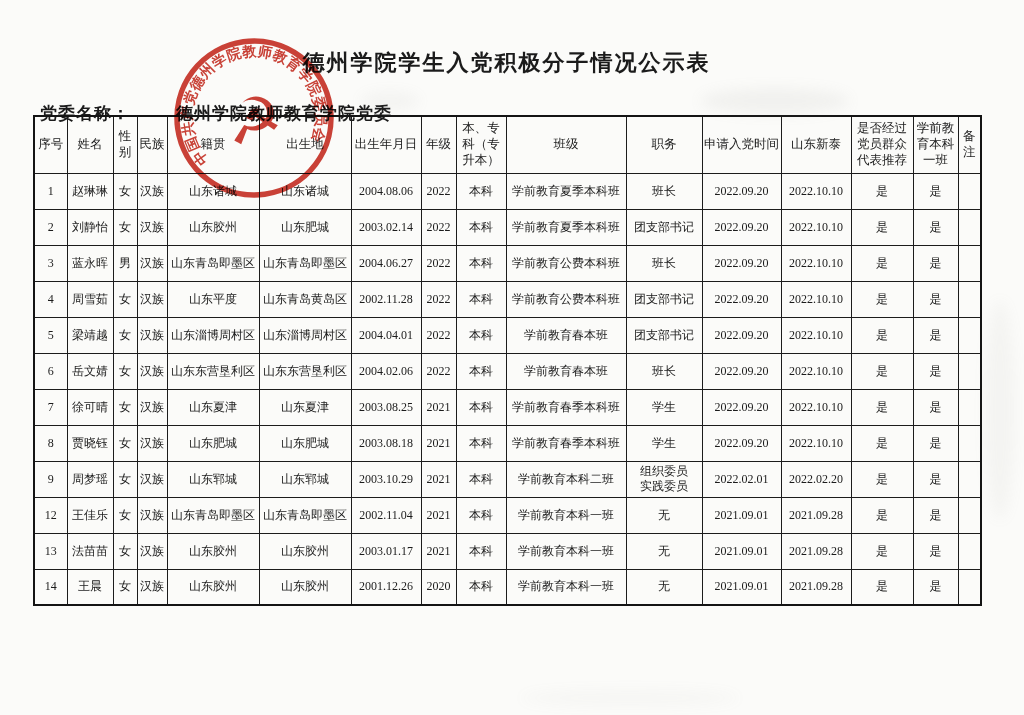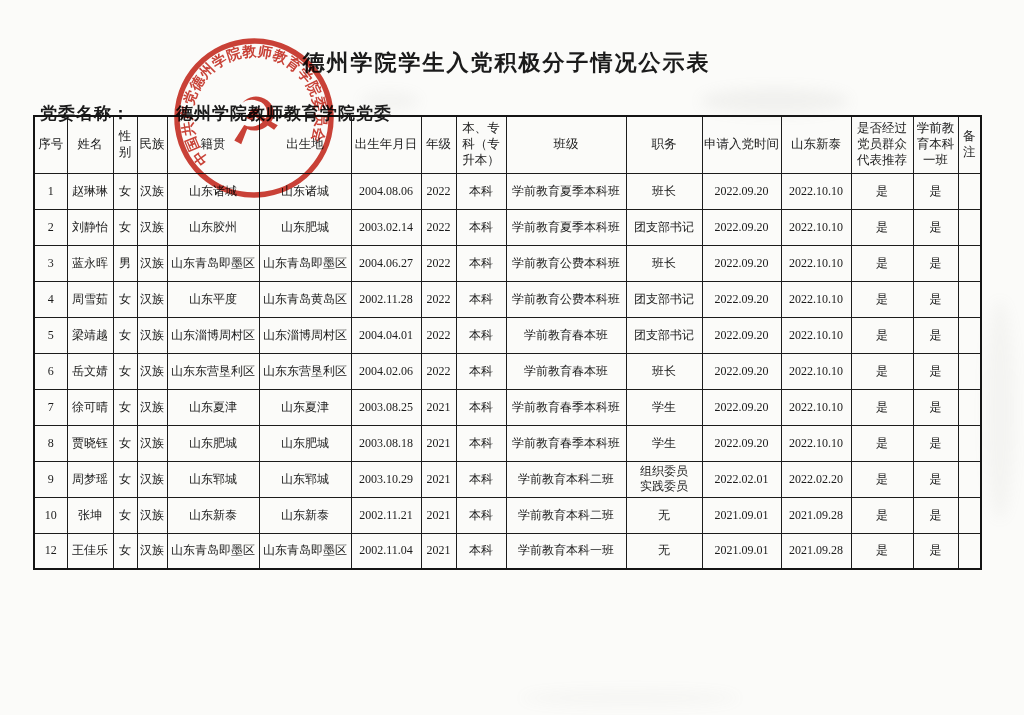--- a/index.html
+++ b/index.html
@@ -252,46 +252,64 @@
           <td>学前教育本科二班</td>
           <td>组织委员
 实践委员</td>
           <td class="num">2022.02.01</td>
           <td class="num">2022.02.20</td>
           <td>是</td>
           <td>是</td>
           <td></td>
         </tr>
         <tr>
-          <td class="num">10</td>
-          <td>张坤</td>
-          <td>女</td>
-          <td>汉族</td>
-          <td>山东新泰</td>
-          <td>山东新泰</td>
-          <td class="num">2002.11.21</td>
-          <td class="num">2021</td>
-          <td>本科</td>
-          <td>学前教育本科二班</td>
+          <td class="num">12</td>
+          <td>王佳乐</td>
+          <td>女</td>
+          <td>汉族</td>
+          <td>山东青岛即墨区</td>
+          <td>山东青岛即墨区</td>
+          <td class="num">2002.11.04</td>
+          <td class="num">2021</td>
+          <td>本科</td>
+          <td>学前教育本科一班</td>
           <td>无</td>
           <td class="num">2021.09.01</td>
           <td class="num">2021.09.28</td>
           <td>是</td>
           <td>是</td>
           <td></td>
         </tr>
         <tr>
-          <td class="num">12</td>
-          <td>王佳乐</td>
-          <td>女</td>
-          <td>汉族</td>
-          <td>山东青岛即墨区</td>
-          <td>山东青岛即墨区</td>
-          <td class="num">2002.11.04</td>
-          <td class="num">2021</td>
+          <td class="num">13</td>
+          <td>法苗苗</td>
+          <td>女</td>
+          <td>汉族</td>
+          <td>山东胶州</td>
+          <td>山东胶州</td>
+          <td class="num">2003.01.17</td>
+          <td class="num">2021</td>
+          <td>本科</td>
+          <td>学前教育本科一班</td>
+          <td>无</td>
+          <td class="num">2021.09.01</td>
+          <td class="num">2021.09.28</td>
+          <td>是</td>
+          <td>是</td>
+          <td></td>
+        </tr>
+        <tr>
+          <td class="num">14</td>
+          <td>王晨</td>
+          <td>女</td>
+          <td>汉族</td>
+          <td>山东胶州</td>
+          <td>山东胶州</td>
+          <td class="num">2001.12.26</td>
+          <td class="num">2020</td>
           <td>本科</td>
           <td>学前教育本科一班</td>
           <td>无</td>
           <td class="num">2021.09.01</td>
           <td class="num">2021.09.28</td>
           <td>是</td>
           <td>是</td>
           <td></td>
         </tr>
       </tbody>

